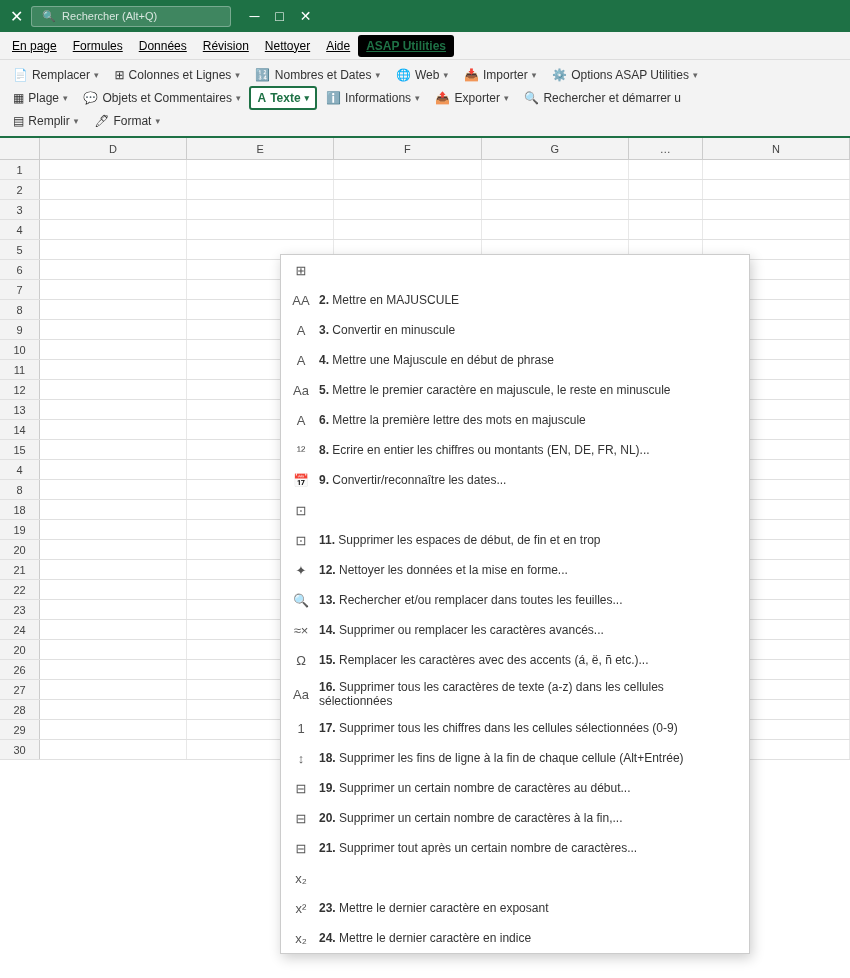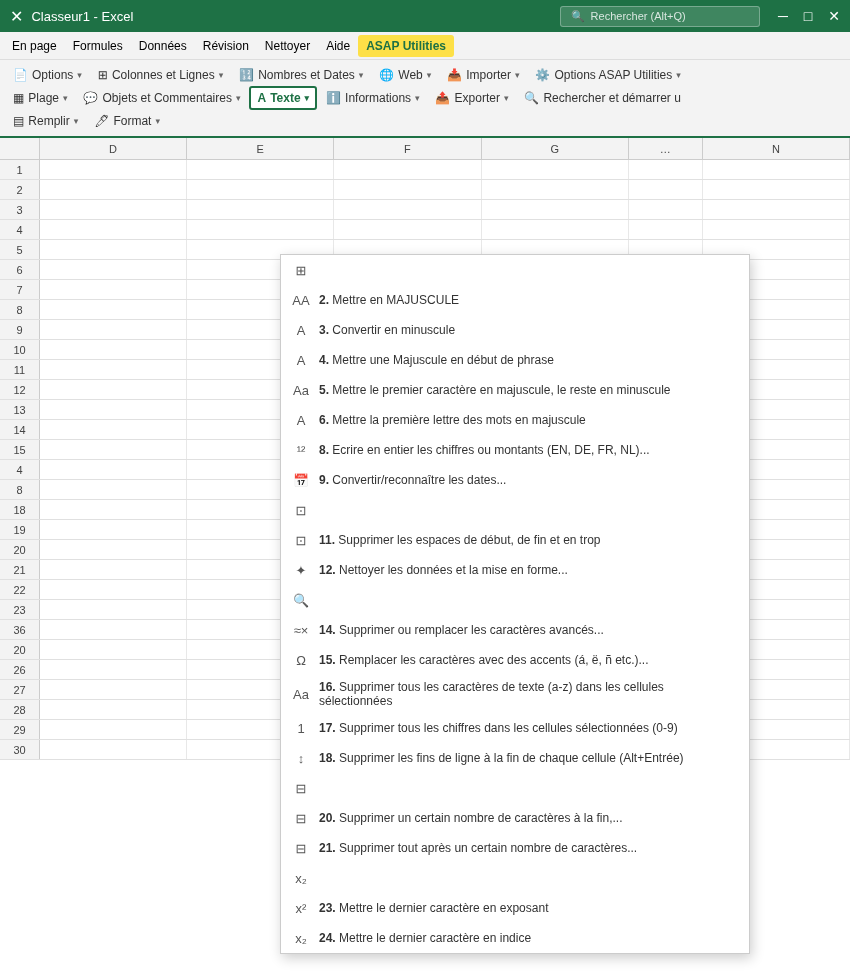--- a/index.html
+++ b/index.html
@@ -38,22 +38,23 @@
       display: flex;
       align-items: center;
       padding: 0 4px;
     }
     .menu-item {
       padding: 4px 8px;
       cursor: pointer;
       font-size: 12px;
       color: #000;
       border-radius: 3px;
-    }
-    .menu-item.active { background: #fde047; color: #1e7145; font-weight: 600; }
+      text-decoration: underline;
+    }
+    .menu-item.active { background: #000000; color: #1e7145; font-weight: 600; }
 
     
     .ribbon {
       background: #f3f3f3;
       border-bottom: 2px solid #1e7145;
       padding: 4px 6px;
       display: flex;
       flex-direction: column;
     }
     .ribbon-row {
@@ -164,21 +165,20 @@
       flex-direction: column;
     }
   </style>
 </head>
 <body>
 
 <div class="layout-main">
 
   <div class="title-bar">
     <span style="color:white; font-size:16px;">✕</span>
-    <span class="title-bar-text">Classeur1 - Excel</span>
     <div class="search-box">
       <span>🔍</span>
       <span>Rechercher (Alt+Q)</span>
     </div>
     <span style="margin-left:10px; color:white; font-size:14px; cursor:pointer;">─</span>
     <span style="color:white; font-size:14px; cursor:pointer; margin-left:8px;">□</span>
     <span style="color:white; font-size:14px; cursor:pointer; margin-left:8px;">✕</span>
   </div>
 
   <div class="menu-bar">
@@ -189,21 +189,21 @@
     <div class="menu-item">Nettoyer</div>
     <div class="menu-item">Aide</div>
     <div class="menu-item active">ASAP Utilities</div>
   </div>
 
   <div class="ribbon">
 
     <div class="ribbon-row">
       <div class="ribbon-btn">
         <span>📄</span>
-        <span>Options</span>
+        <span>Remplacer</span>
         <span class="caret">▾</span>
       </div>
       <div class="ribbon-btn">
         <span>⊞</span>
         <span>Colonnes et Lignes</span>
         <span class="caret">▾</span>
       </div>
       <div class="ribbon-btn">
         <span>🔢</span>
         <span>Nombres et Dates</span>
@@ -485,21 +485,21 @@
           <div class="grid-row">
             <div class="row-header">23</div>
             <div class="grid-cell"></div>
             <div class="grid-cell"></div>
             <div class="grid-cell"></div>
             <div class="grid-cell"></div>
             <div class="grid-cell" style="flex: 0.5 1 0%;"></div>
             <div class="grid-cell"></div>
           </div>
           <div class="grid-row">
-            <div class="row-header">36</div>
+            <div class="row-header">24</div>
             <div class="grid-cell"></div>
             <div class="grid-cell"></div>
             <div class="grid-cell"></div>
             <div class="grid-cell"></div>
             <div class="grid-cell" style="flex: 0.5 1 0%;"></div>
             <div class="grid-cell"></div>
           </div>
           <div class="grid-row">
             <div class="row-header">20</div>
             <div class="grid-cell"></div>
@@ -595,20 +595,21 @@
         <div class="dropdown-item">
           <div class="dropdown-icon">⊡</div>
           <div class="dropdown-text"><strong>11.</strong> Supprimer les espaces de début, de fin et en trop</div>
         </div>
         <div class="dropdown-item">
           <div class="dropdown-icon">✦</div>
           <div class="dropdown-text"><strong>12.</strong> Nettoyer les données et la mise en forme...</div>
         </div>
         <div class="dropdown-item">
           <div class="dropdown-icon">🔍</div>
+          <div class="dropdown-text"><strong>13.</strong> Rechercher et/ou remplacer dans toutes les feuilles...</div>
         </div>
         <div class="dropdown-item">
           <div class="dropdown-icon">≈×</div>
           <div class="dropdown-text"><strong>14.</strong> Supprimer ou remplacer les caractères avancés...</div>
         </div>
         <div class="dropdown-item">
           <div class="dropdown-icon">Ω</div>
           <div class="dropdown-text"><strong>15.</strong> Remplacer les caractères avec des accents (á, ë, ñ etc.)...</div>
         </div>
         <div class="dropdown-item">
@@ -618,20 +619,21 @@
         <div class="dropdown-item">
           <div class="dropdown-icon">1</div>
           <div class="dropdown-text"><strong>17.</strong> Supprimer tous les chiffres dans les cellules sélectionnées (0-9)</div>
         </div>
         <div class="dropdown-item">
           <div class="dropdown-icon">↕</div>
           <div class="dropdown-text"><strong>18.</strong> Supprimer les fins de ligne à la fin de chaque cellule (Alt+Entrée)</div>
         </div>
         <div class="dropdown-item">
           <div class="dropdown-icon">⊟</div>
+          <div class="dropdown-text"><strong>19.</strong> Supprimer un certain nombre de caractères au début...</div>
         </div>
         <div class="dropdown-item">
           <div class="dropdown-icon">⊟</div>
           <div class="dropdown-text"><strong>20.</strong> Supprimer un certain nombre de caractères à la fin,...</div>
         </div>
         <div class="dropdown-item">
           <div class="dropdown-icon">⊟</div>
           <div class="dropdown-text"><strong>21.</strong> Supprimer tout après un certain nombre de caractères...</div>
         </div>
         <div class="dropdown-item">

